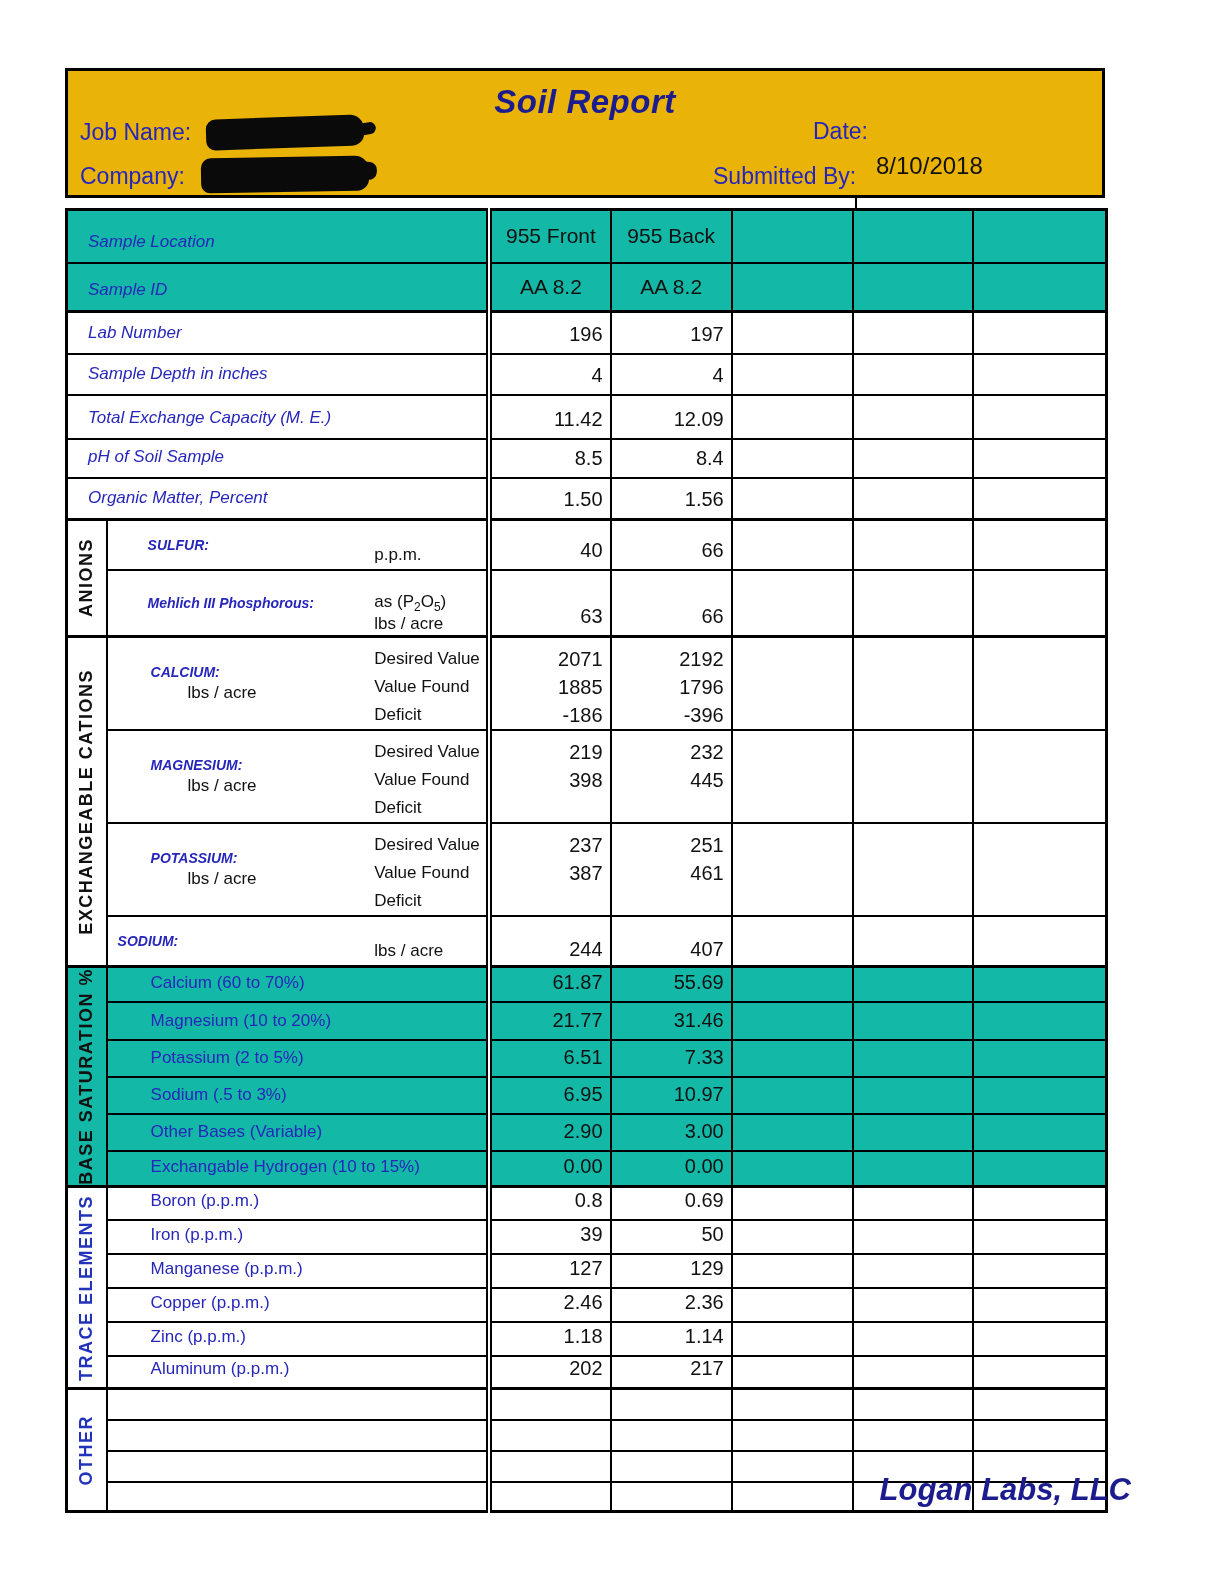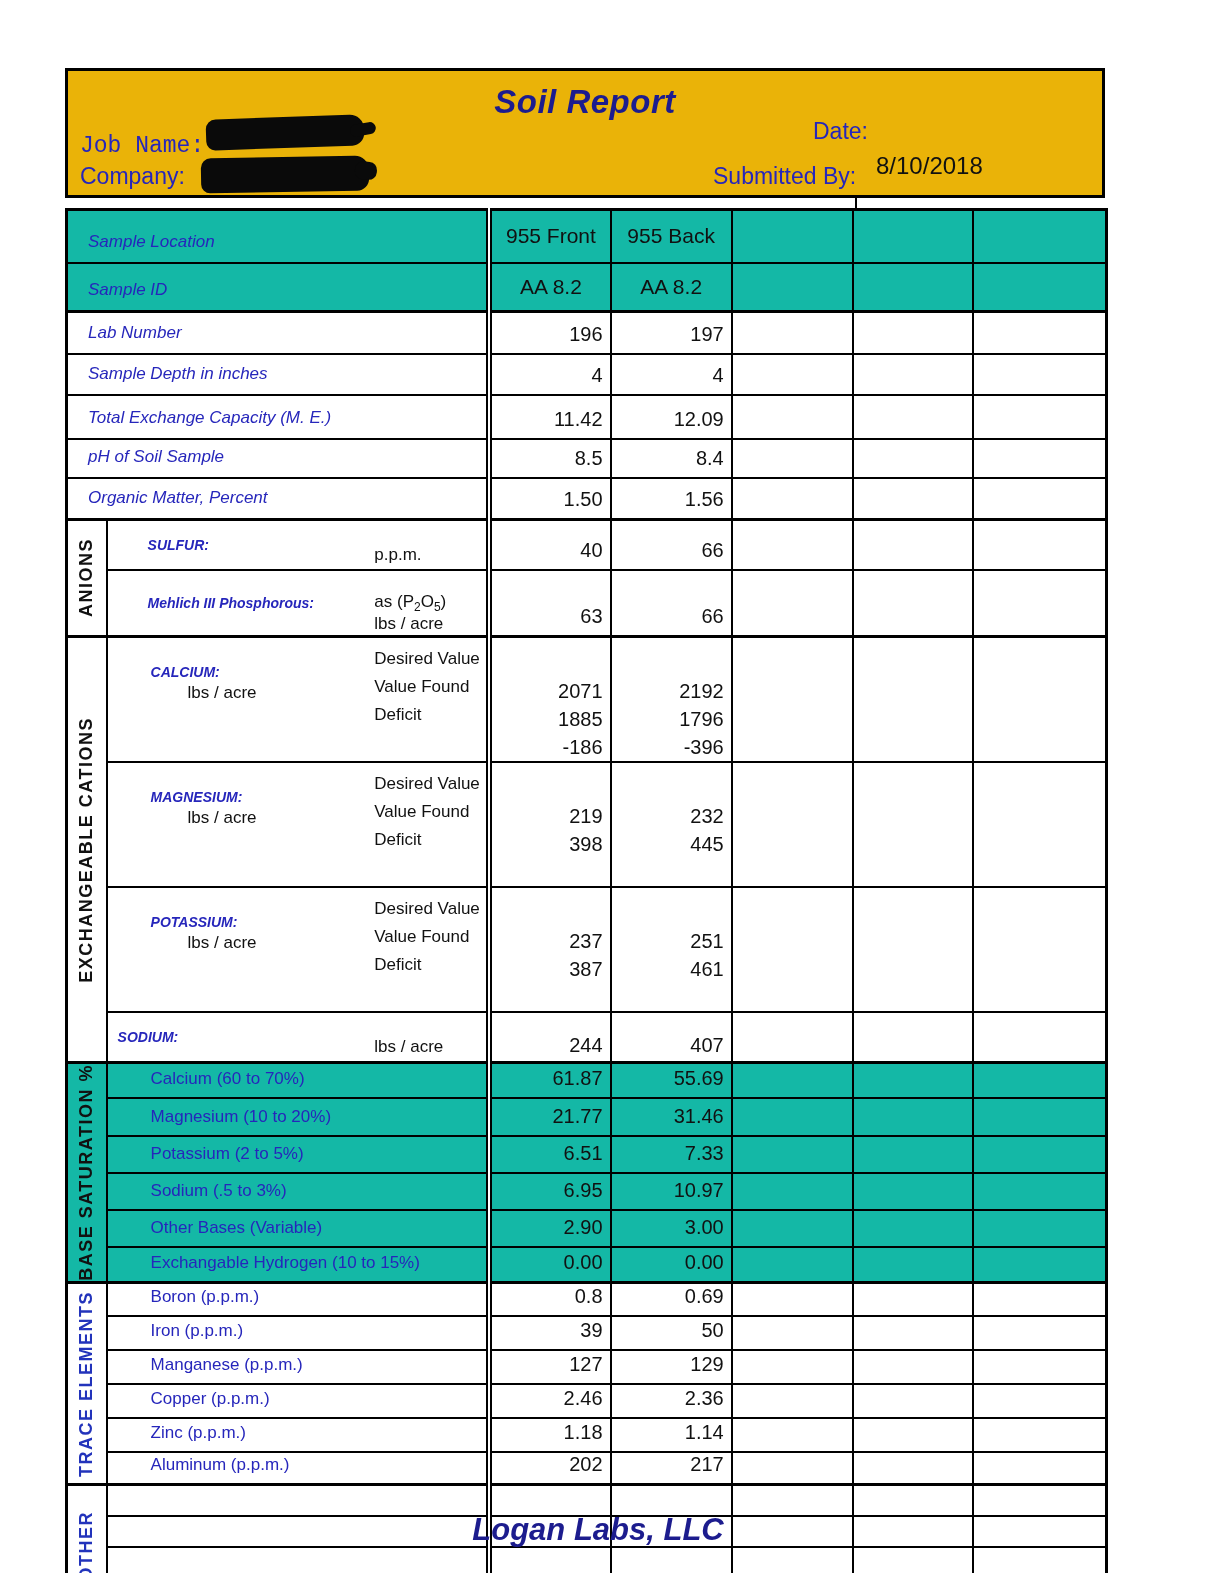--- a/index.html
+++ b/index.html
@@ -55,34 +55,34 @@
   .nname.na  { padding-left:10px; }
   .nunit { color:#111; font-size:17px; padding-left:80px; padding-top:3px; }
   .sub-lines { width:112px; display:flex; flex-direction:column; justify-content:flex-start; padding-top:7px; }
   .sub-lines.mid { justify-content:center; padding-top:0;margin-top:20px; }
   .sub-lines div { height:28px; line-height:28px; font-size:17px; color:#111; }
   .sub-lines .u2 { height:22px; line-height:22px; }
   sub { font-size:12px; }
 
   
   td.v3 { vertical-align:top; }
-  .lines { padding-top:7px;margin-top:32px; }
+  .lines { padding-top:7px; }
   .lines div { height:28px; line-height:28px; text-align:right; padding-right:7px; font-size:20px; }
 
-  .footer { position:absolute; left:65px; top:1472px; width:1066px; text-align:center;
-    font-size:31px; font-weight:bold; font-style:italic; color:#1c1c8e;margin-top:40px; }
+  .footer { position:absolute; left:65px; top:1472px; width:1066px; text-align:right;
+    font-size:31px; font-weight:bold; font-style:italic; color:#1c1c8e; }
 </style>
 </head>
 <body>
 
 <div class="page">
 
   <div class="header-box">
     <div class="report-title">Soil Report</div>
-    <span class="hlabel" style="left:12px; top:62px;font-family:Liberation Mono, monospace;">Job Name:</span>
+    <span class="hlabel" style="left:12px; top:48px;">Job Name:</span>
     <span class="redact r1"></span>
     <span class="hlabel" style="left:745px; top:47px;">Date:</span>
     <span class="hvalue" style="left:808px; top:45px;margin-top:36px;">8/10/2018</span>
     <span class="hlabel" style="left:12px; top:92px;">Company:</span>
     <span class="redact r2"></span>
     <span class="hlabel" style="left:645px; top:92px;">Submitted By:</span>
   </div>
 
   <div class="tick-artifact"></div>
 

